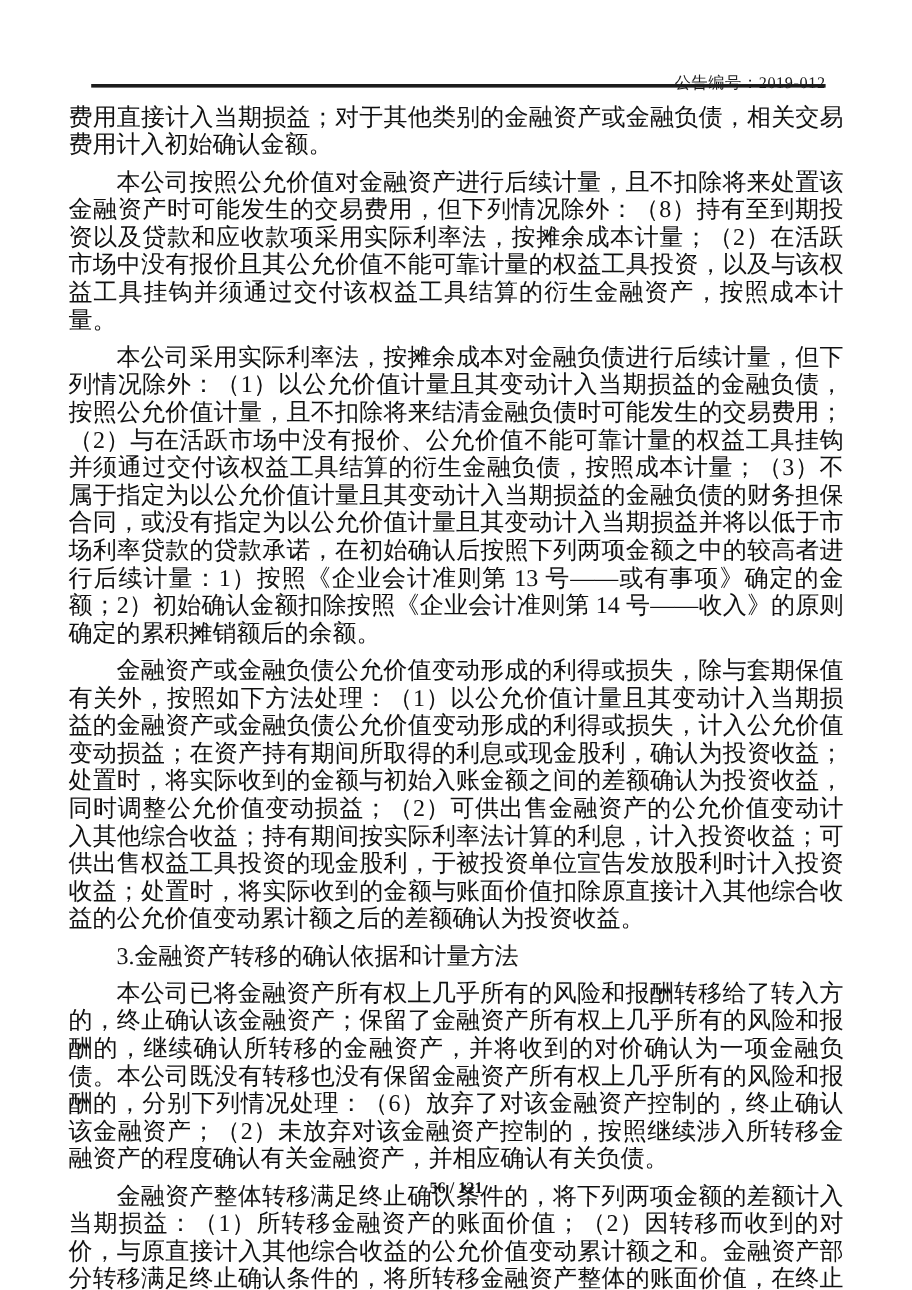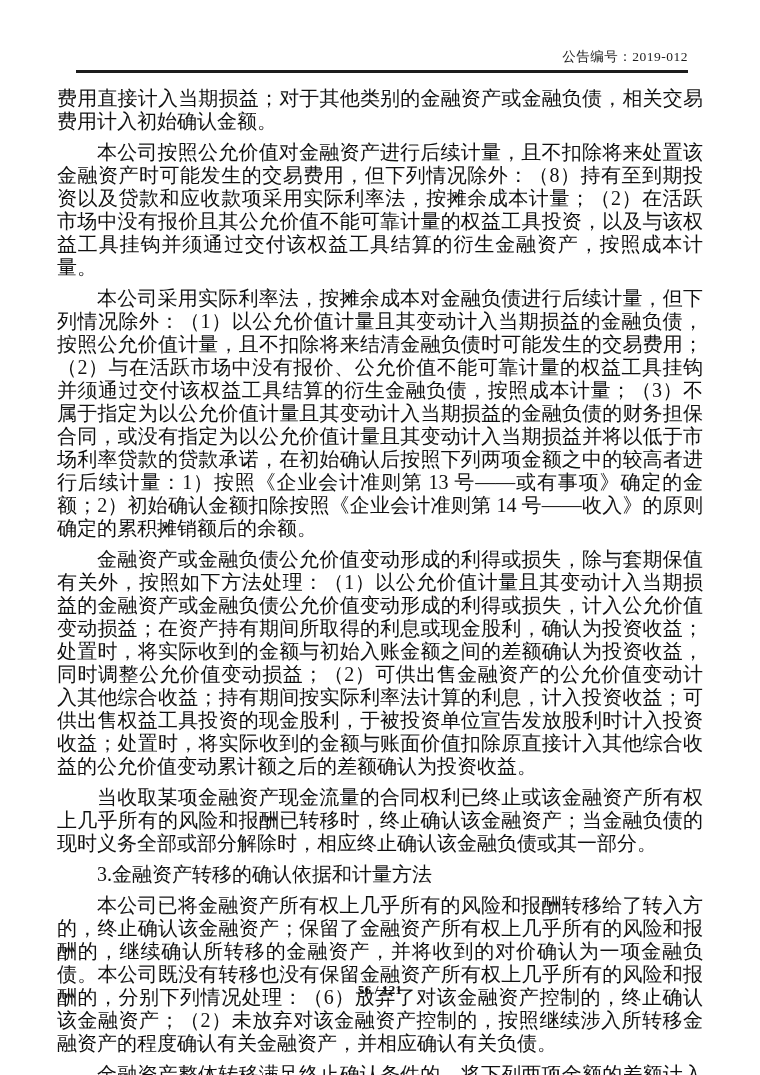--- a/index.html
+++ b/index.html
@@ -11,21 +11,21 @@
     position: relative;
     width: 760px;
     height: 1075px;
     background: #ffffff;
     overflow: hidden;
     font-family: "Liberation Serif", "DejaVu Serif", serif;
     color: #111111;
   }
   .doc-header {
     position: absolute;
-    top: 48px;
+    top: 60px;
     left: 76px;
     width: 612px;
     text-align: right;
     font-size: 13.5px;
     letter-spacing: 0.5px;
     color: #1a1a1a;
   }
   .header-rule {
     position: absolute;
     top: 70px;
@@ -74,21 +74,20 @@
 
   <div class="doc-header">公告编号：2019-012</div>
 
   <div class="header-rule"></div>
 
   <div class="doc-body">
     <p class="flush">费用直接计入当期损益；对于其他类别的金融资产或金融负债，相关交易费用计入初始确认金额。</p>
     <p class="indent">本公司按照公允价值对金融资产进行后续计量，且不扣除将来处置该金融资产时可能发生的交易费用，但下列情况除外：（8）持有至到期投资以及贷款和应收款项采用实际利率法，按摊余成本计量；（2）在活跃市场中没有报价且其公允价值不能可靠计量的权益工具投资，以及与该权益工具挂钩并须通过交付该权益工具结算的衍生金融资产，按照成本计量。</p>
     <p class="indent">本公司采用实际利率法，按摊余成本对金融负债进行后续计量，但下列情况除外：（1）以公允价值计量且其变动计入当期损益的金融负债，按照公允价值计量，且不扣除将来结清金融负债时可能发生的交易费用；（2）与在活跃市场中没有报价、公允价值不能可靠计量的权益工具挂钩并须通过交付该权益工具结算的衍生金融负债，按照成本计量；（3）不属于指定为以公允价值计量且其变动计入当期损益的金融负债的财务担保合同，或没有指定为以公允价值计量且其变动计入当期损益并将以低于市场利率贷款的贷款承诺，在初始确认后按照下列两项金额之中的较高者进行后续计量：1）按照《企业会计准则第 13 号——或有事项》确定的金额；2）初始确认金额扣除按照《企业会计准则第 14 号——收入》的原则确定的累积摊销额后的余额。</p>
     <p class="indent">金融资产或金融负债公允价值变动形成的利得或损失，除与套期保值有关外，按照如下方法处理：（1）以公允价值计量且其变动计入当期损益的金融资产或金融负债公允价值变动形成的利得或损失，计入公允价值变动损益；在资产持有期间所取得的利息或现金股利，确认为投资收益；处置时，将实际收到的金额与初始入账金额之间的差额确认为投资收益，同时调整公允价值变动损益；（2）可供出售金融资产的公允价值变动计入其他综合收益；持有期间按实际利率法计算的利息，计入投资收益；可供出售权益工具投资的现金股利，于被投资单位宣告发放股利时计入投资收益；处置时，将实际收到的金额与账面价值扣除原直接计入其他综合收益的公允价值变动累计额之后的差额确认为投资收益。</p>
-    <p class="indent">当收取某项金融资产现金流量的合同权利已终止或该金融资产所有权上几乎所有的风险和报酬已转移时，终止确认该金融资产；当金融负债的现时义务全部或部分解除时，相应终止确认该金融负债或其一部分。</p>
     <p class="indent">3.金融资产转移的确认依据和计量方法</p>
     <p class="indent">本公司已将金融资产所有权上几乎所有的风险和报酬转移给了转入方的，终止确认该金融资产；保留了金融资产所有权上几乎所有的风险和报酬的，继续确认所转移的金融资产，并将收到的对价确认为一项金融负债。本公司既没有转移也没有保留金融资产所有权上几乎所有的风险和报酬的，分别下列情况处理：（6）放弃了对该金融资产控制的，终止确认该金融资产；（2）未放弃对该金融资产控制的，按照继续涉入所转移金融资产的程度确认有关金融资产，并相应确认有关负债。</p>
     <p class="indent">金融资产整体转移满足终止确认条件的，将下列两项金额的差额计入当期损益：（1）所转移金融资产的账面价值；（2）因转移而收到的对价，与原直接计入其他综合收益的公允价值变动累计额之和。金融资产部分转移满足终止确认条件的，将所转移金融资产整体的账面价值，在终止确认部分和未终止确认部分之间，按照各自的相对公允价值进行分摊，并将下列两项金额的差额计入当期损益：（1）终止确认部分的账面价值；（2）终止确认部分的对价，与原直接计入其他综合收益的公允价值变动累计额中对应终止确认部分的金额之和。</p>
     <p class="indent">7.主要金融资产和金融负债的公允价值确定方法</p>
   </div>
 
   <div class="doc-footer">56 / 121</div>
 
 </div>
 

